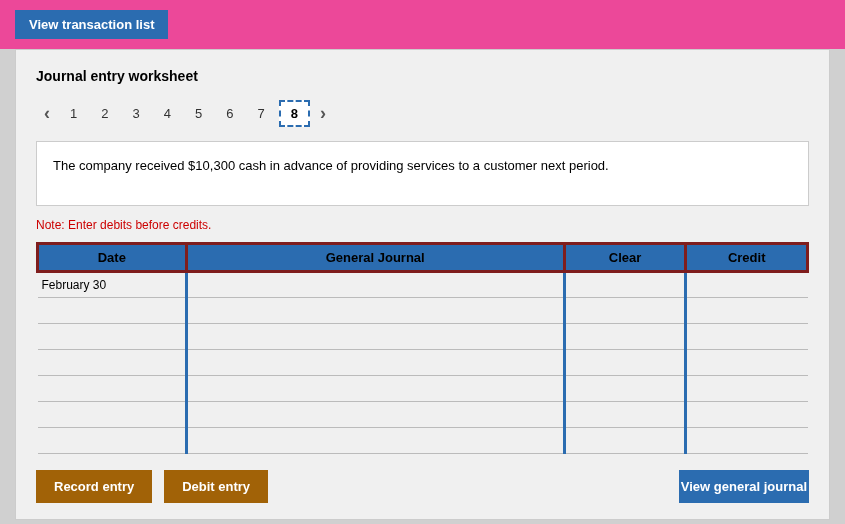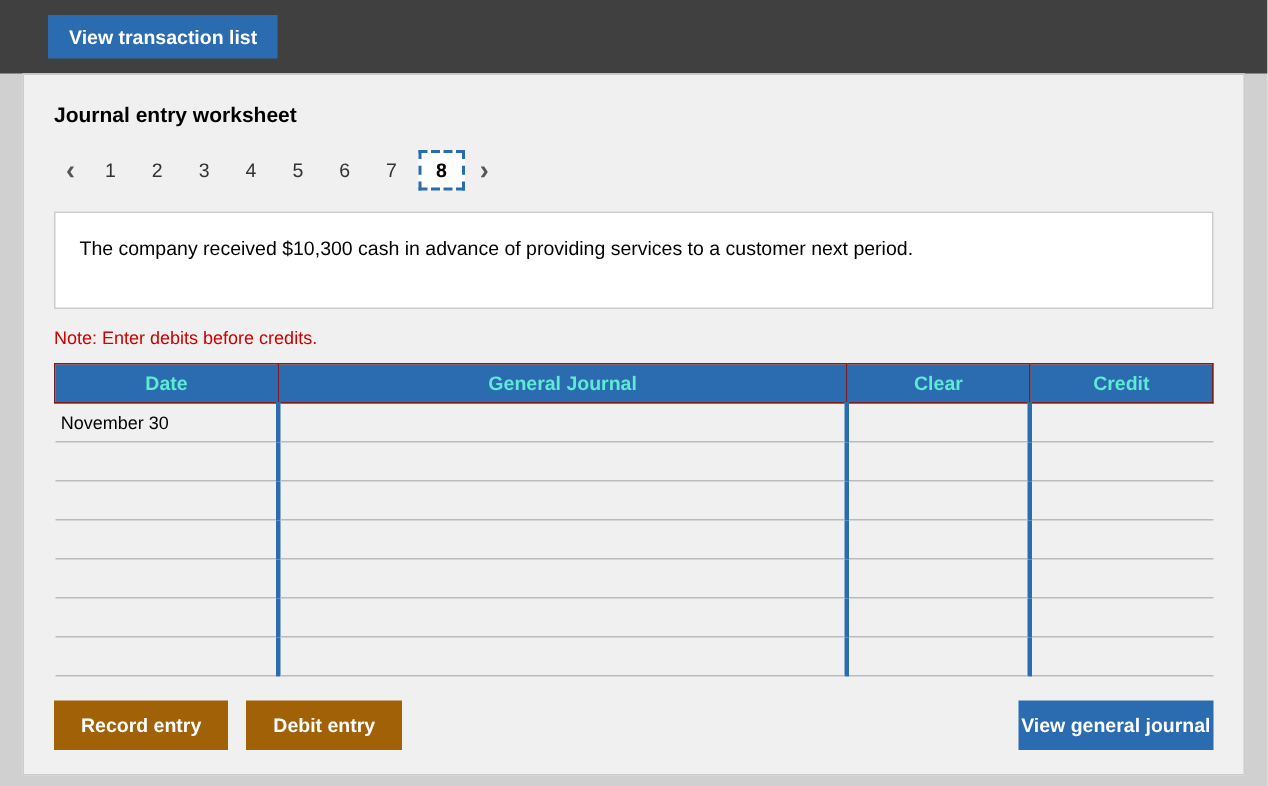--- a/index.html
+++ b/index.html
@@ -6,22 +6,22 @@
     body {
       font-family: Arial, sans-serif;
       font-size: 13px;
       background: #d0d0d0;
       width: 845px;
       height: 524px;
       overflow: hidden;
     }
 
     .top-bar {
-      background: #404040;
-      padding: 10px 32px;
+      background: #ec4899;
+      padding: 10px 15px;
     }
 
     .view-transaction-btn {
       background: #2b6cb0;
       color: white;
       border: none;
       padding: 7px 14px;
       font-size: 13px;
       cursor: pointer;
       font-weight: bold;
@@ -93,26 +93,26 @@
     }
 
     .journal-table {
       width: 100%;
       border-collapse: collapse;
       margin-bottom: 16px;
     }
 
     .journal-table thead th {
       background: #2b6cb0;
-      color: #5eead4;
+      color: #000000;
       padding: 5px 8px;
       text-align: center;
       font-size: 13px;
       font-weight: bold;
-      border: 1px solid #7f1d1d;
+      border: 3px solid #7f1d1d;
     }
 
     .journal-table thead th.date-col {
       text-align: center;
       width: 110px;
     }
 
     .journal-table thead th.gj-col {
       width: 280px;
     }
@@ -218,21 +218,21 @@
     <thead>
       <tr>
         <th class="date-col">Date</th>
         <th class="gj-col">General Journal</th>
         <th class="debit-col">Clear</th>
         <th class="credit-col">Credit</th>
       </tr>
     </thead>
     <tbody>
       <tr>
-        <td class="date-cell">November 30</td>
+        <td class="date-cell">February 30</td>
         <td class="gj-cell"><input class="table-input" type="text" style=""></td>
         <td class="debit-cell"><input class="table-input" type="text" style=""></td>
         <td class="credit-cell"><input class="table-input" type="text" style=""></td>
       </tr>
       <tr>
         <td class="date-cell"></td>
         <td class="gj-cell"><input class="table-input" type="text" style=""></td>
         <td class="debit-cell"><input class="table-input" type="text" style=""></td>
         <td class="credit-cell"><input class="table-input" type="text" style=""></td>
       </tr>

